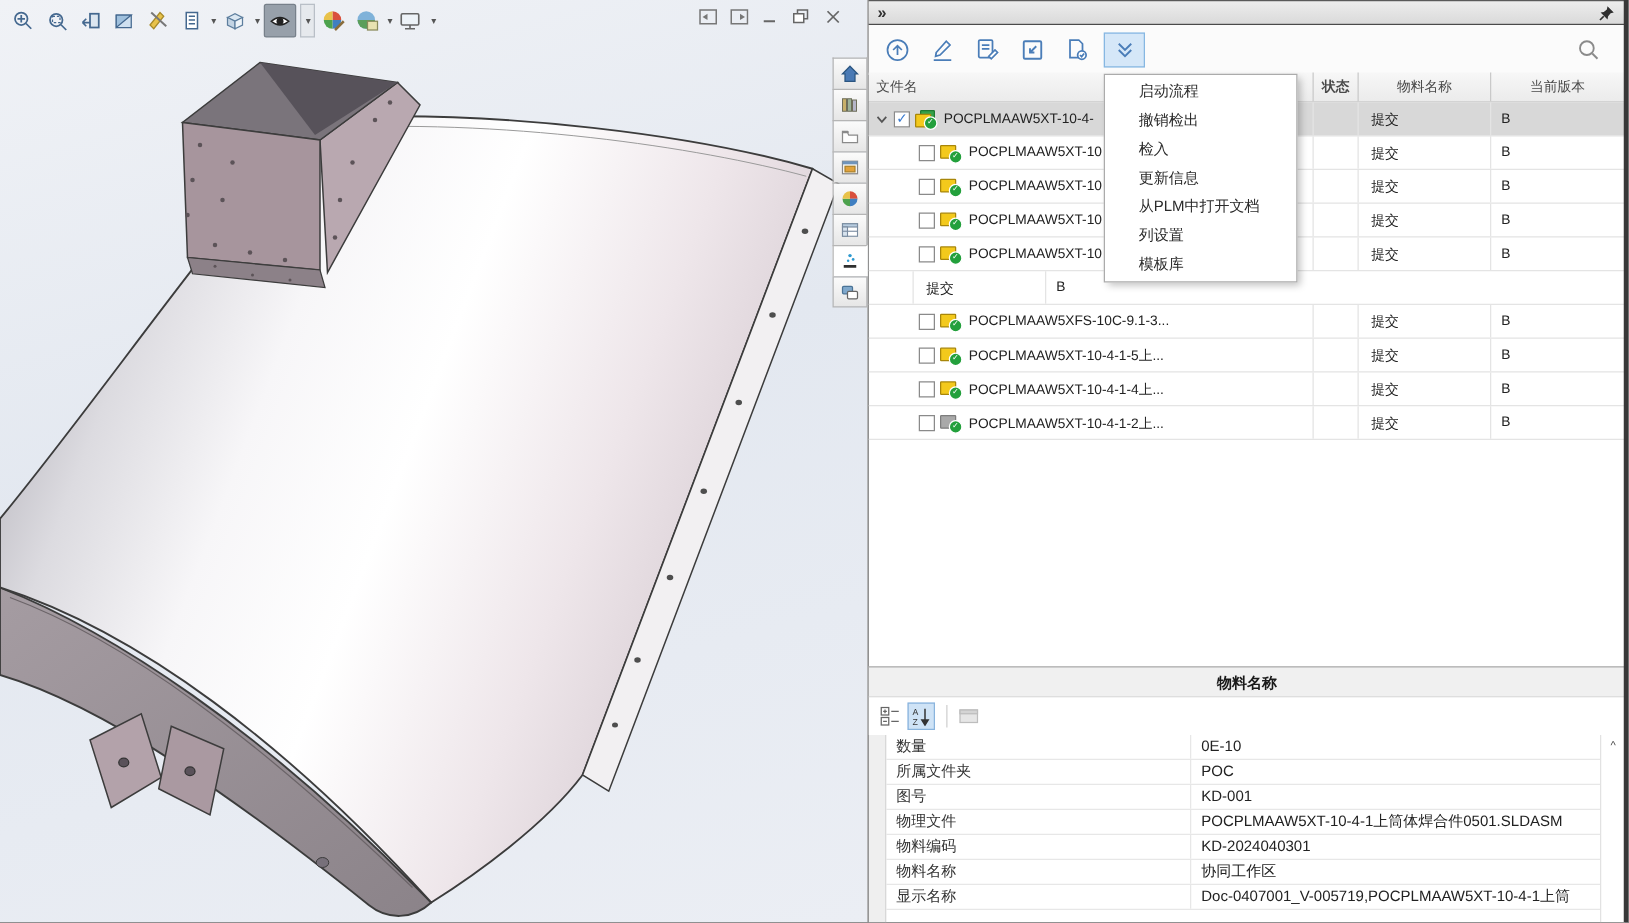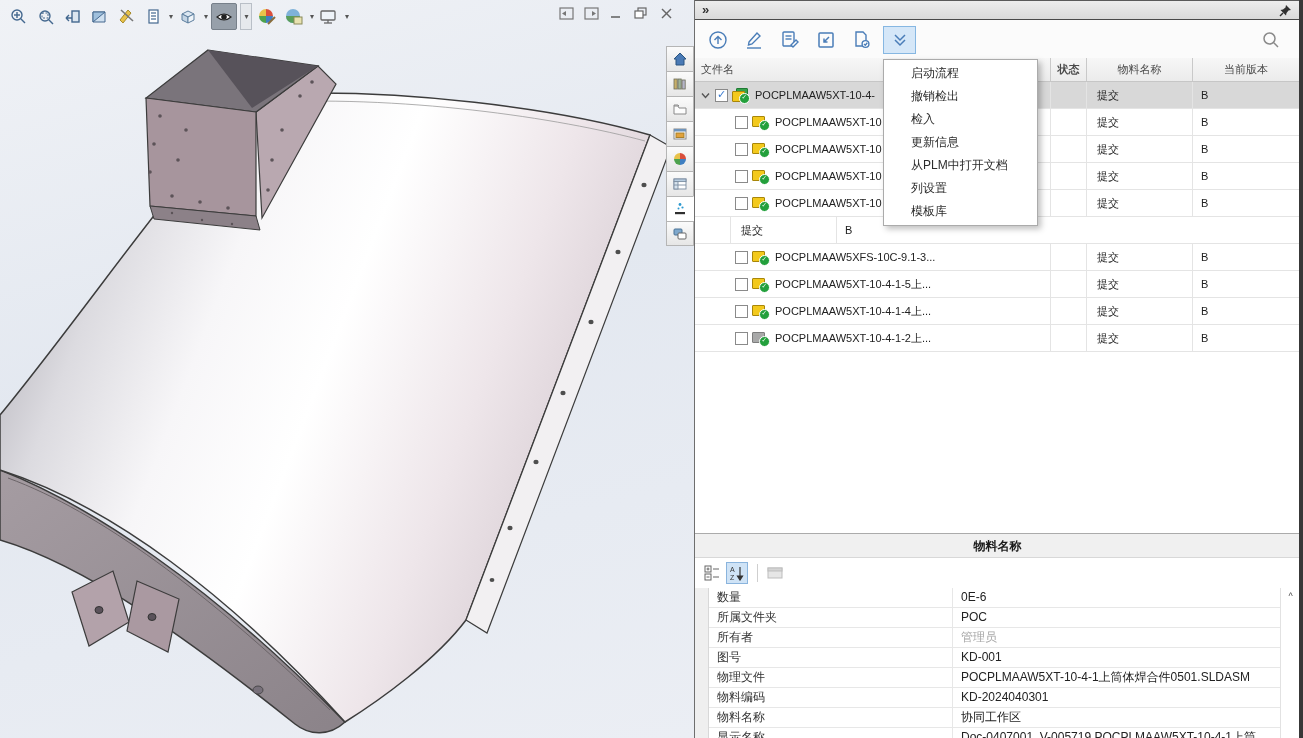--- a/index.html
+++ b/index.html
@@ -649,31 +649,27 @@
             <rect x="1" y="2" width="14" height="3" fill="#d4d4d4" stroke="#bdbdbd"></rect>
           </svg>
       </div>
     </div>
 
     <div class="pgrid">
       <div class="pg-gutter"></div>
       <div class="pg-rows">
         <div class="pg-row">
           <div class="pg-label">数量</div>
-          <div class="pg-value">0E-6</div>
+          <div class="pg-value">0E-10</div>
         </div>
         <div class="pg-row">
           <div class="pg-label">所属文件夹</div>
           <div class="pg-value">POC</div>
         </div>
         <div class="pg-row">
-          <div class="pg-label">所有者</div>
-          <div class="pg-value muted">管理员</div>
-        </div>
-        <div class="pg-row">
           <div class="pg-label">图号</div>
           <div class="pg-value">KD-001</div>
         </div>
         <div class="pg-row">
           <div class="pg-label">物理文件</div>
           <div class="pg-value">POCPLMAAW5XT-10-4-1上筒体焊合件0501.SLDASM</div>
         </div>
         <div class="pg-row">
           <div class="pg-label">物料编码</div>
           <div class="pg-value">KD-2024040301</div>

